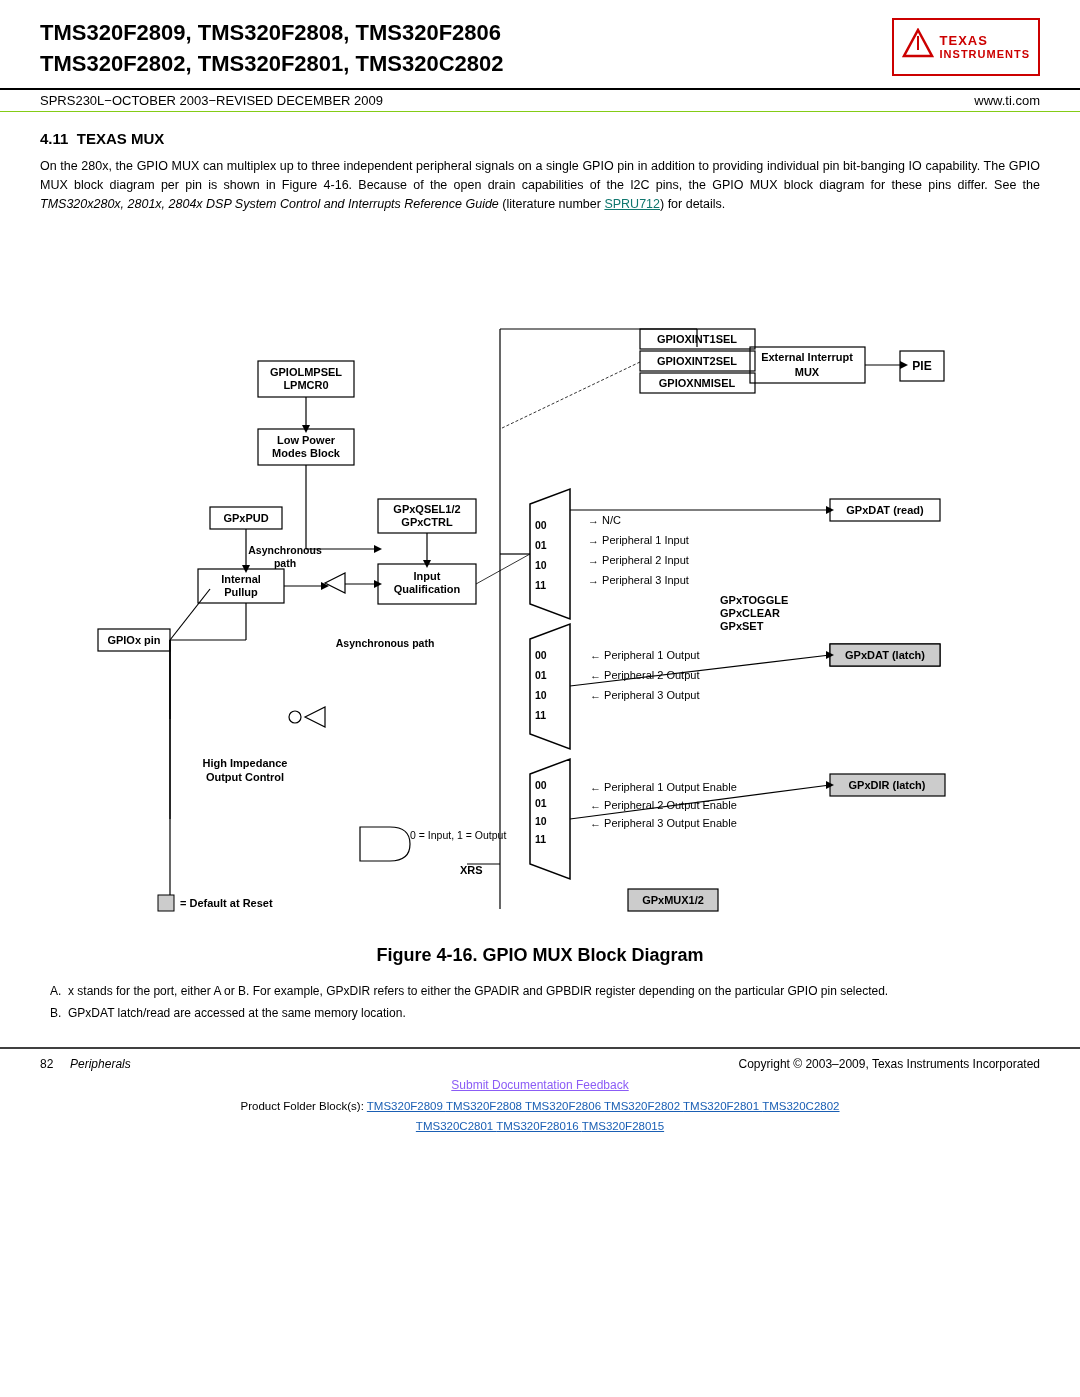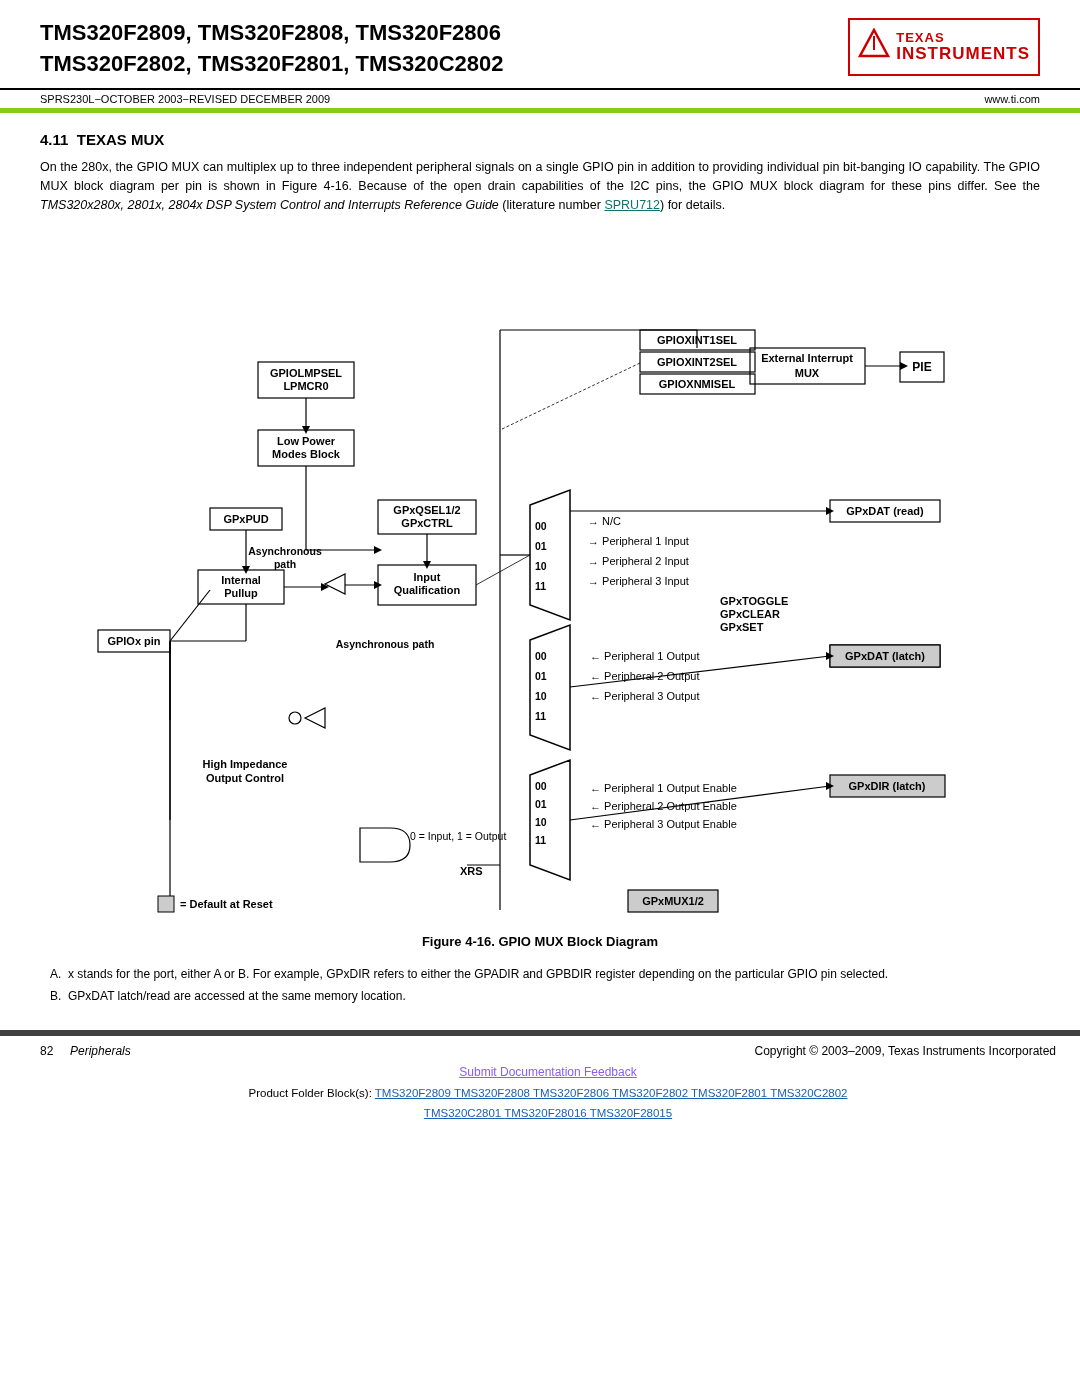--- a/index.html
+++ b/index.html
@@ -55,33 +55,33 @@
       flex-direction: column;
       line-height: 1.1;
     }
     .ti-logo-texas {
       font-size: 13px;
       font-weight: bold;
       color: #c00;
       letter-spacing: 1px;
     }
     .ti-logo-instruments {
-      font-size: 17px;
+      font-size: 11px;
       font-weight: bold;
       color: #c00;
       letter-spacing: 1px;
     }
 
     
     .subheader {
       display: flex;
       justify-content: space-between;
       padding: 3px 40px;
-      font-size: 11px;
-      border-bottom: 5px solid #84cc16;
+      font-size: 13px;
+      border-bottom: 1px solid #84cc16;
       text-align: right;
     }
 
     
     .content {
       padding: 18px 40px 10px 40px;
     }
 
     .section-title {
       font-size: 15px;
@@ -110,42 +110,42 @@
     }
 
     
     .diagram-svg {
       width: 920px;
       height: 700px;
     }
 
     .figure-caption {
       font-weight: bold;
-      font-size: 13px;
-      margin-top: 4px;
+      font-size: 18px;
+      margin-top: 16px;
       text-align: center;
     }
 
     
     .notes {
       font-size: 12px;
       line-height: 1.55;
       margin-bottom: 14px;
       padding-left: 10px;
     }
     .notes p {
       margin-bottom: 4px;
       text-indent: -18px;
       padding-left: 18px;
     }
 
     
     .footer {
-      border-top: 6px solid #404040;
-      padding: 8px 24px 4px 40px;
+      border-top: 2px solid #404040;
+      padding: 8px 40px 4px 40px;
     }
     .footer-top {
       display: flex;
       justify-content: space-between;
       font-size: 12px;
       margin-bottom: 4px;
     }
     .footer-page {
       font-weight: normal;
     }

